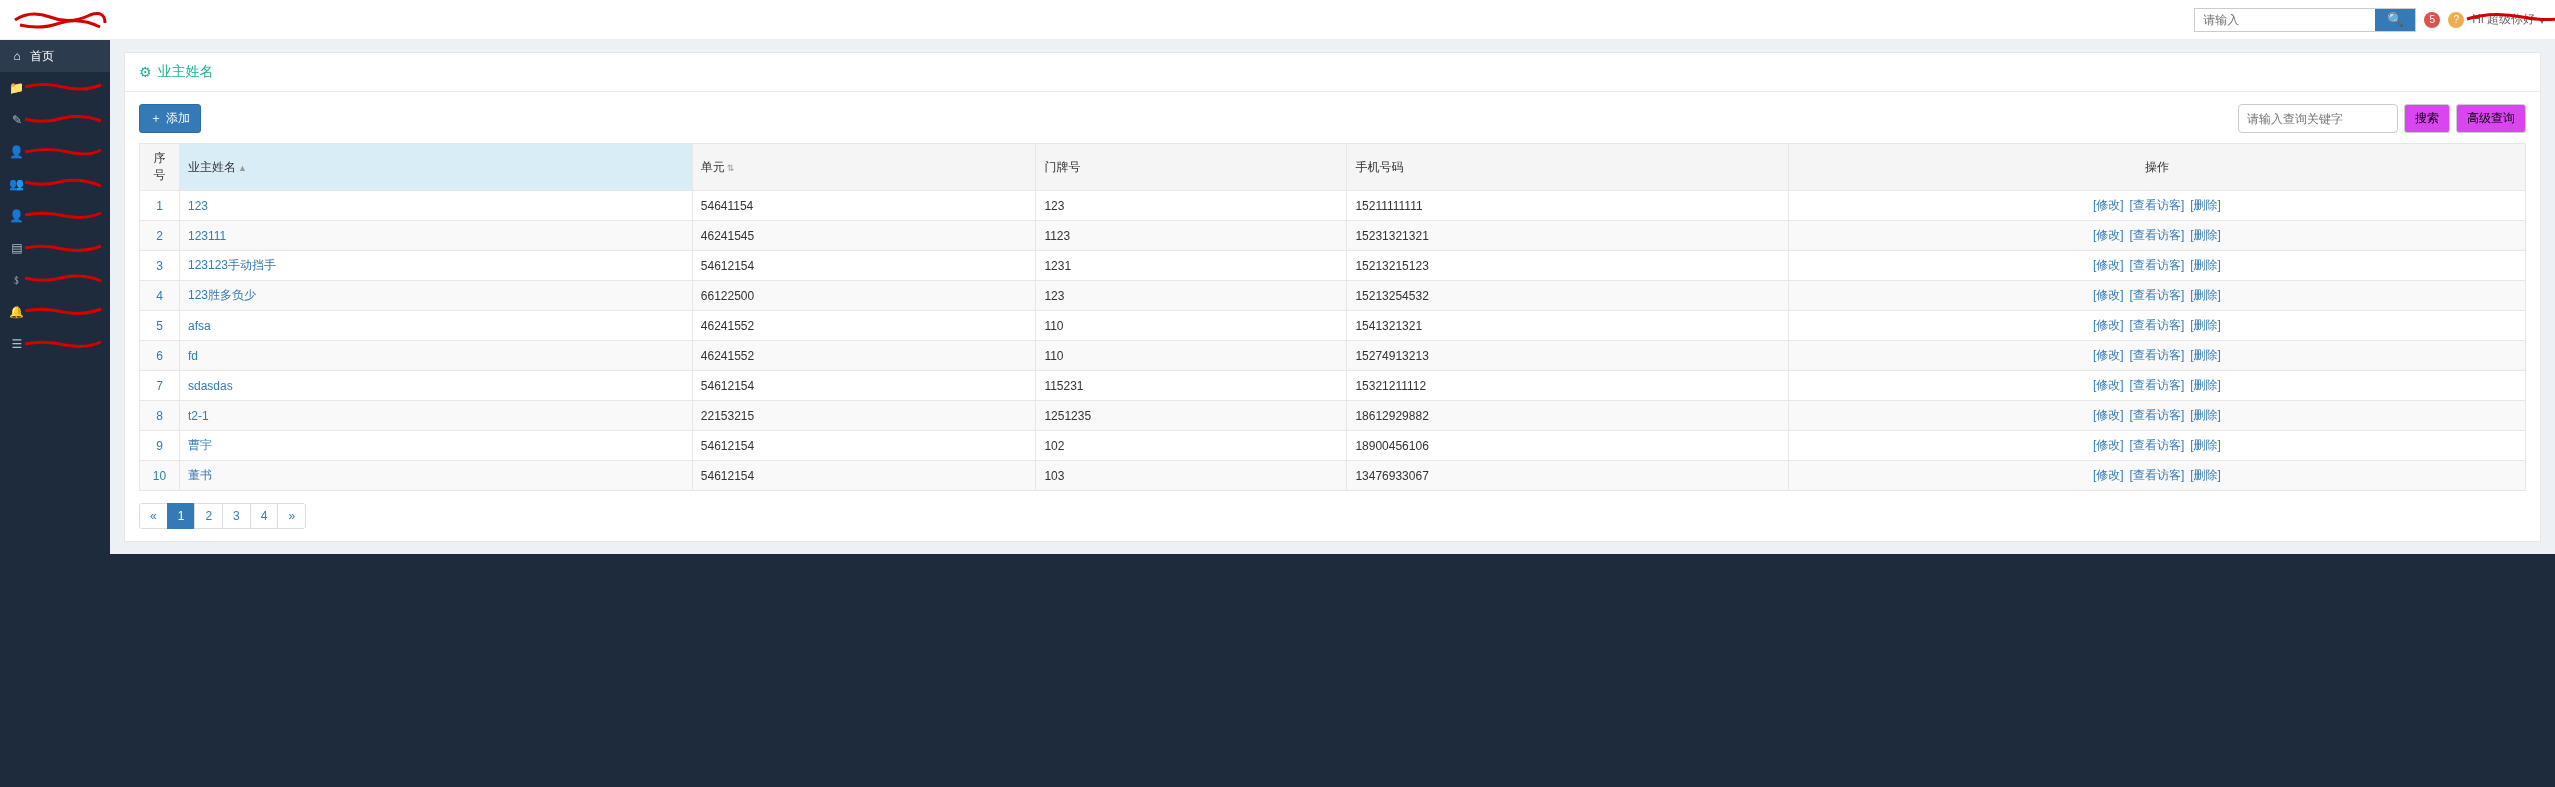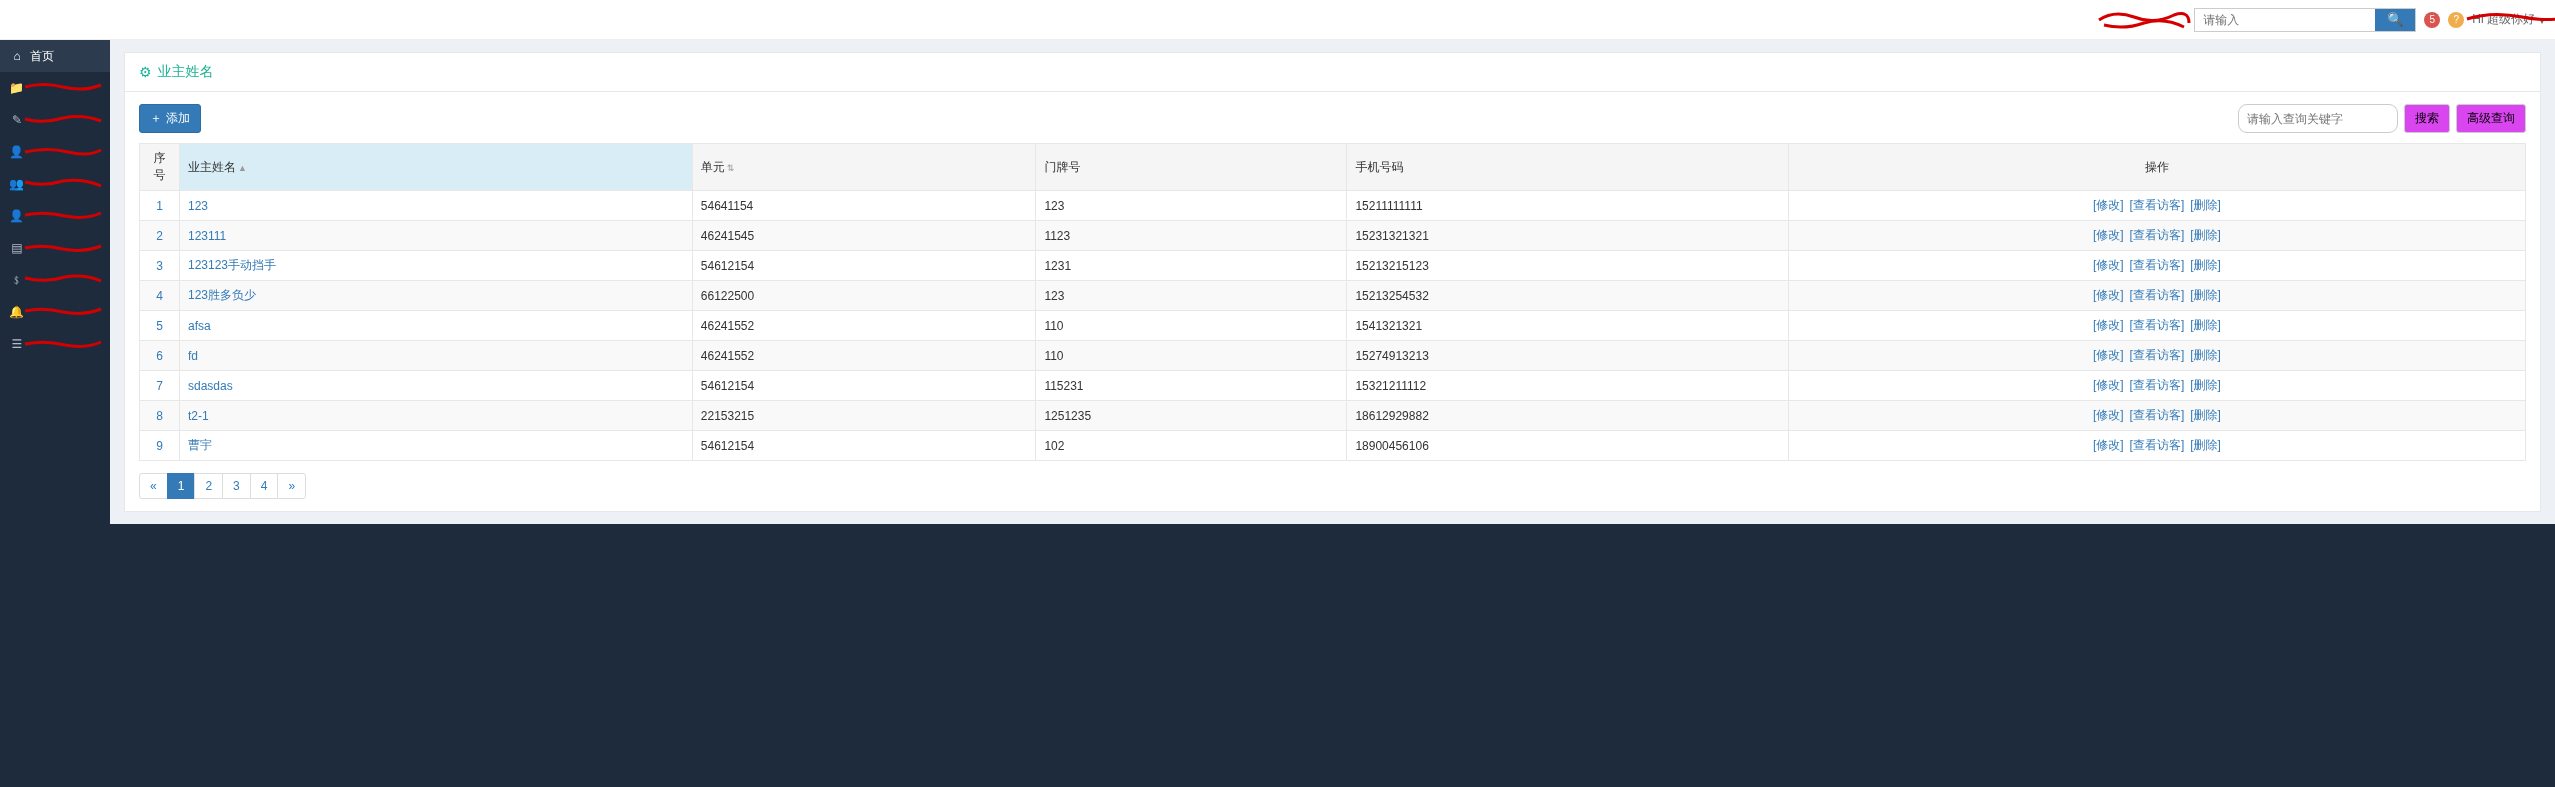--- a/index.html
+++ b/index.html
@@ -1,17 +1,17 @@
 <!DOCTYPE html>
 <html><head>
 <meta charset="utf-8">
 <style>
 *{box-sizing:border-box;margin:0;padding:0}
 body{font-family:"Microsoft YaHei",Arial,sans-serif;font-size:12px;background:#1e2b3c;color:#333}
-.topbar{height:40px;background:#fff;display:flex;align-items:center;justify-content:flex-end;padding:0 10px;border-bottom:1px solid #eee}
+.topbar{height:40px;background:#fff;display:flex;align-items:center;justify-content:space-between;padding:0 10px;border-bottom:1px solid #eee}
 .logo{width:100px;height:30px;position:relative}
 .scribble{position:absolute;inset:0}
 .scribble path{stroke:#d40000;stroke-width:3;fill:none}
 .top-right{display:flex;align-items:center;gap:8px}
 .search-box{display:flex;border:1px solid #ccc}
 .search-box input{border:none;padding:4px 8px;width:180px;outline:none;font-size:12px}
 .search-btn{background:#337ab7;color:#fff;border:none;width:40px;display:flex;align-items:center;justify-content:center;cursor:pointer}
 .badge{display:inline-flex;align-items:center;justify-content:center;min-width:16px;height:16px;border-radius:8px;color:#fff;font-size:10px;padding:0 4px}
 .badge.red{background:#d9534f}
 .badge.orange{background:#f0ad4e}
@@ -25,21 +25,21 @@
 .redact svg{width:100%;height:100%}
 .main{flex:1;background:#edf1f5;padding:12px 14px}
 .panel{background:#fff;border:1px solid #e7e7e7}
 .panel-title{padding:10px 14px;border-bottom:1px solid #e7e7e7;color:#1ab394;font-size:14px;display:flex;align-items:center;gap:6px}
 .panel-title .icon{color:#1ab394}
 .panel-body{padding:12px 14px}
 .toolbar{display:flex;justify-content:space-between;align-items:center;margin-bottom:10px}
 .btn{display:inline-flex;align-items:center;gap:4px;border:1px solid #ccc;background:#d946ef;padding:5px 10px;font-size:12px;cursor:pointer;border-radius:3px}
 .btn-primary{background:#337ab7;border-color:#2e6da4;color:#fff}
 .search-group{display:flex;gap:6px}
-.search-group input{border:1px solid #ccc;padding:5px 8px;font-size:12px;width:160px;border-radius:9px}
+.search-group input{border:1px solid #ccc;padding:5px 8px;font-size:12px;width:160px;border-radius:4px}
 table{width:100%;border-collapse:collapse}
 th,td{border:1px solid #e7e7e7;padding:6px 8px;text-align:left;font-weight:normal}
 th{background:#f5f5f5}
 th.sorted{background:#d9edf7}
 tbody tr:nth-child(even){background:#f9f9f9}
 .col-idx{width:40px;text-align:center}
 .link{color:#337ab7;cursor:pointer}
 .ops{text-align:center;white-space:nowrap}
 .ops .link{margin:15px 3px}
 .pagination{display:flex;gap:0;margin-top:12px}
@@ -236,20 +236,28 @@
                 <td class="ops"><span class="link">[修改]</span><span class="link">[查看访客]</span><span class="link">[删除]</span></td>
               </tr>
               <tr>
                 <td class="col-idx link">9</td>
                 <td><span class="link">曹宇</span></td>
                 <td>54612154</td>
                 <td>102</td>
                 <td>18900456106</td>
                 <td class="ops"><span class="link">[修改]</span><span class="link">[查看访客]</span><span class="link">[删除]</span></td>
               </tr>
+              <tr>
+                <td class="col-idx link">10</td>
+                <td><span class="link">董书</span></td>
+                <td>54612154</td>
+                <td>103</td>
+                <td>13476933067</td>
+                <td class="ops"><span class="link">[修改]</span><span class="link">[查看访客]</span><span class="link">[删除]</span></td>
+              </tr>
             </tbody>
         </table>
 
         <div class="pagination">
           <span class="page">«</span>
 
           <span class="page active">1</span>
             <span class="page">2</span>
             <span class="page">3</span>
             <span class="page">4</span>

